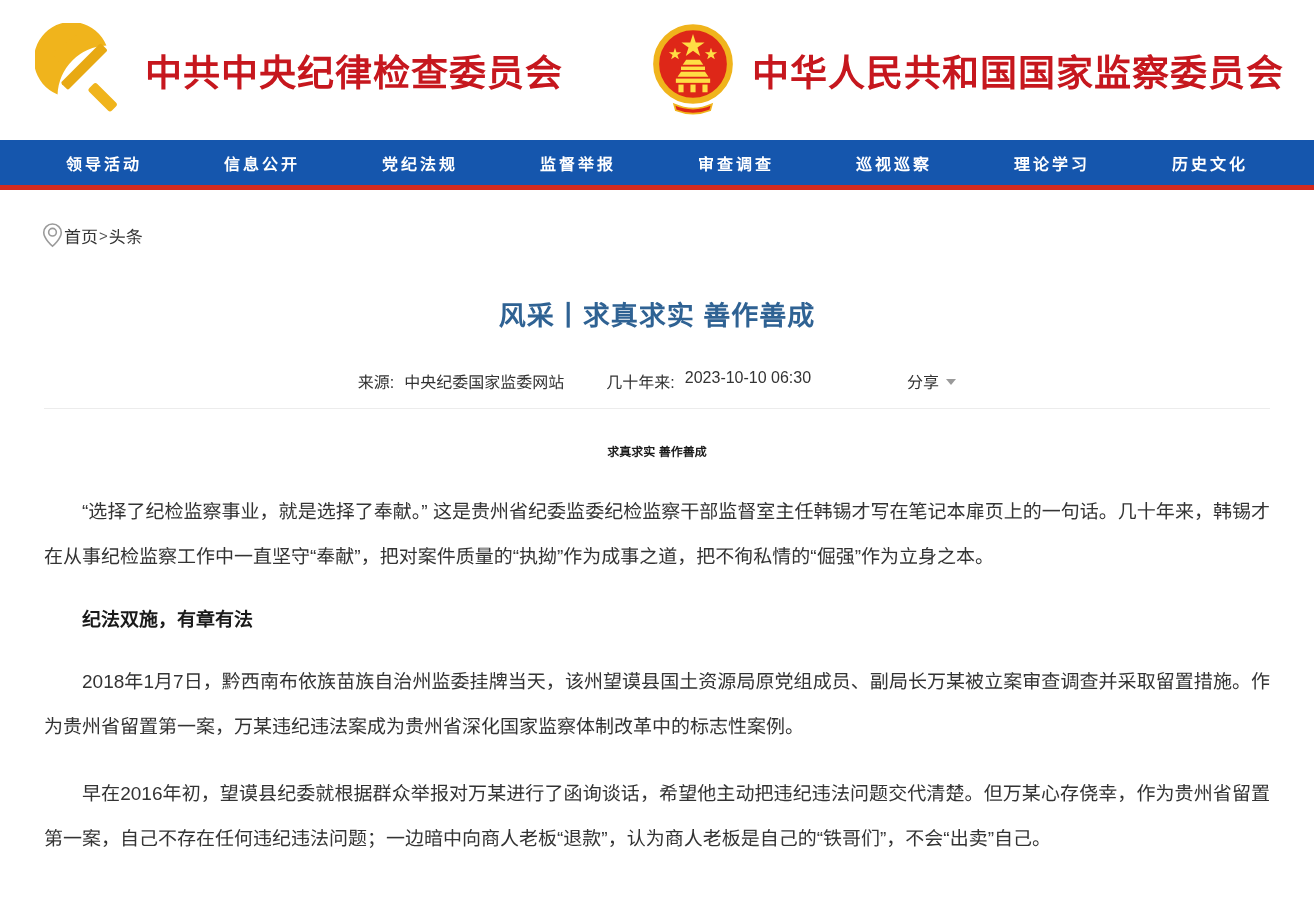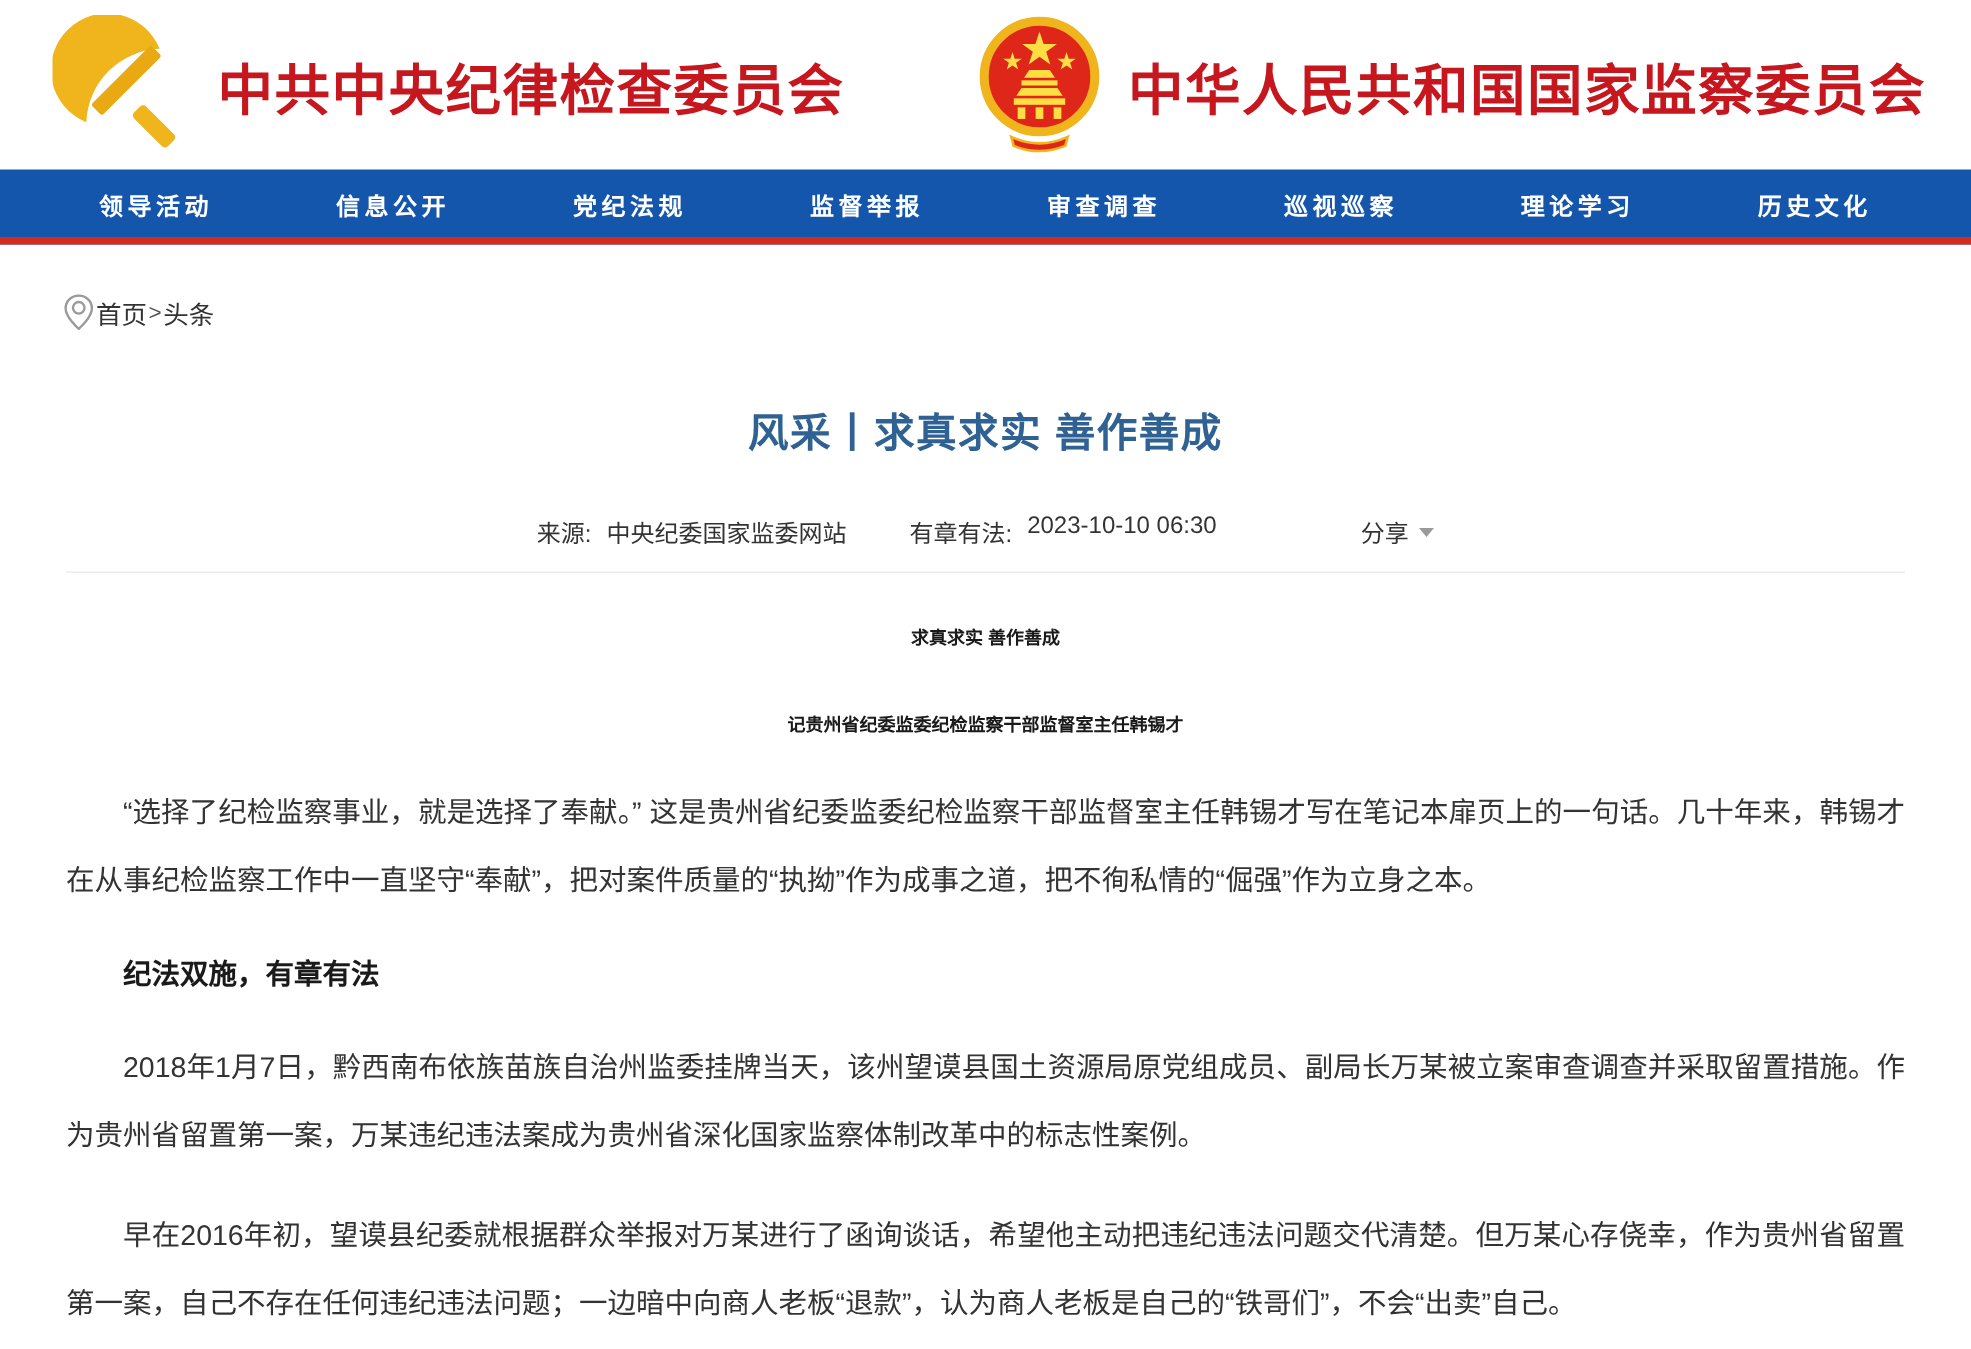--- a/index.html
+++ b/index.html
@@ -11,21 +11,21 @@
     font-family: "Liberation Sans", sans-serif;
     color: #333;
   }
 
   
   .site-header {
     display: flex;
     align-items: center;
     justify-content: space-between;
     padding: 9px 30px 9px 35px;
-    height: 113px;
+    height: 140px;
     background: #fff;
   }
   .brand {
     display: flex;
     align-items: center;
     gap: 16px;
     text-decoration: none;
   }
   .brand-emblem { flex: 0 0 auto; display: inline-flex; }
   .brand-title {
@@ -200,31 +200,30 @@
 
 <main class="article">
   <h1 class="article-title">风采丨求真求实 善作善成</h1>
 
   <div class="article-meta">
     <span class="meta-item">
       <span>来源:</span>
       <span>中央纪委国家监委网站</span>
     </span>
     <span class="meta-item">
-      <span>有章有法:</span>
+      <span>几十年来:</span>
       <span>2023-10-10 06:30</span>
     </span>
     <button class="share-btn">
       <span>分享</span>
       <span class="caret"></span>
     </button>
   </div>
 
   <h2 class="body-heading">求真求实 善作善成</h2>
-  <h2 class="body-heading">记贵州省纪委监委纪检监察干部监督室主任韩锡才</h2>
 
   <p class="para">“选择了纪检监察事业，就是选择了奉献。” 这是贵州省纪委监委纪检监察干部监督室主任韩锡才写在笔记本扉页上的一句话。几十年来，韩锡才在从事纪检监察工作中一直坚守“奉献”，把对案件质量的“执拗”作为成事之道，把不徇私情的“倔强”作为立身之本。</p>
 
   <h3 class="body-subheading">纪法双施，有章有法</h3>
 
   <p class="para">2018年1月7日，黔西南布依族苗族自治州监委挂牌当天，该州望谟县国土资源局原党组成员、副局长万某被立案审查调查并采取留置措施。作为贵州省留置第一案，万某违纪违法案成为贵州省深化国家监察体制改革中的标志性案例。</p>
   <p class="para">早在2016年初，望谟县纪委就根据群众举报对万某进行了函询谈话，希望他主动把违纪违法问题交代清楚。但万某心存侥幸，作为贵州省留置第一案，自己不存在任何违纪违法问题；一边暗中向商人老板“退款”，认为商人老板是自己的“铁哥们”，不会“出卖”自己。</p>
 
 </main>
 

